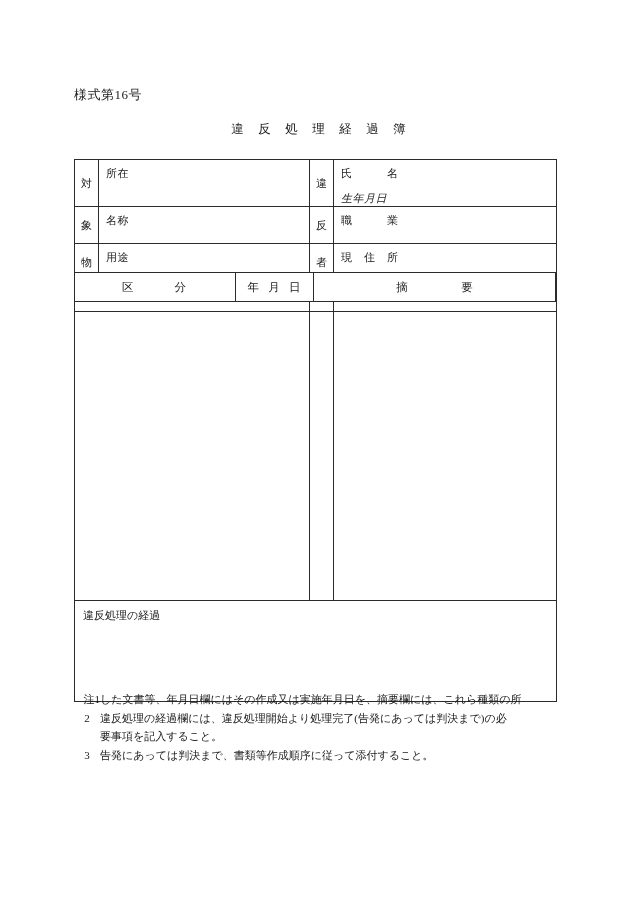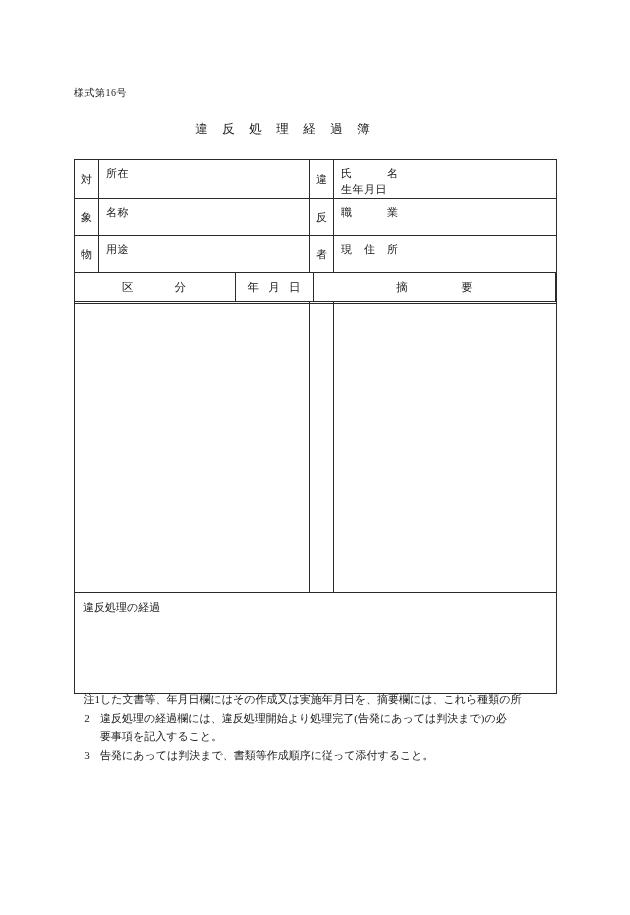--- a/index.html
+++ b/index.html
@@ -19,31 +19,32 @@
     position: absolute;
     left: 0; top: 0;
     width: 630px;
     height: 915px;
     box-sizing: border-box;
   }
   .form-no {
     position: absolute;
     left: 74px;
     top: 86px;
-    font-size: 10px;
+    font-size: 13px;
     letter-spacing: 0.5px;
   }
   .doc-title {
     position: absolute;
     left: 0;
     top: 121px;
     width: 566px;
     text-align: center;
     font-size: 12.5px;
     letter-spacing: 1px;
+    padding-left: 36px;
   }
 
   
   table.main {
     position: absolute;
     left: 74px;
     top: 159px;
     width: 482px;
     border-collapse: collapse;
     table-layout: fixed;
@@ -65,21 +66,22 @@
   }
   .h38 { height: 38px; }
   .h36 { height: 36px; }
 
   .sub-label {
     font-size: 11px;
     letter-spacing: 0.5px;
   }
   .sub-label .ln2 {
     display: block;
-    margin-top: 1px;
+    margin-top: 10px;
+    font-style: italic;
   }
 
   
   .hdr-row td {
     height: 30px;
     vertical-align: middle !important;
     text-align: center;
     font-size: 11.5px;
     letter-spacing: 1px;
   }

